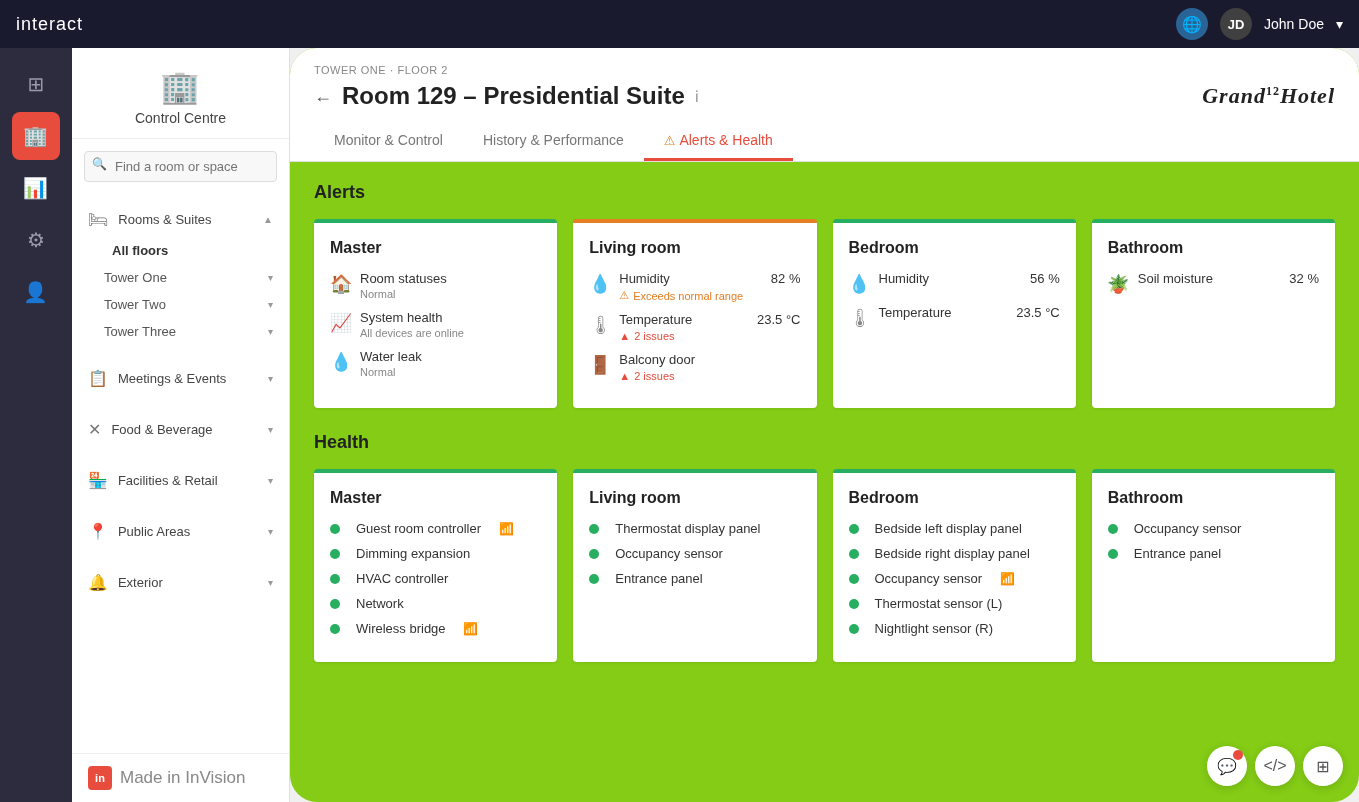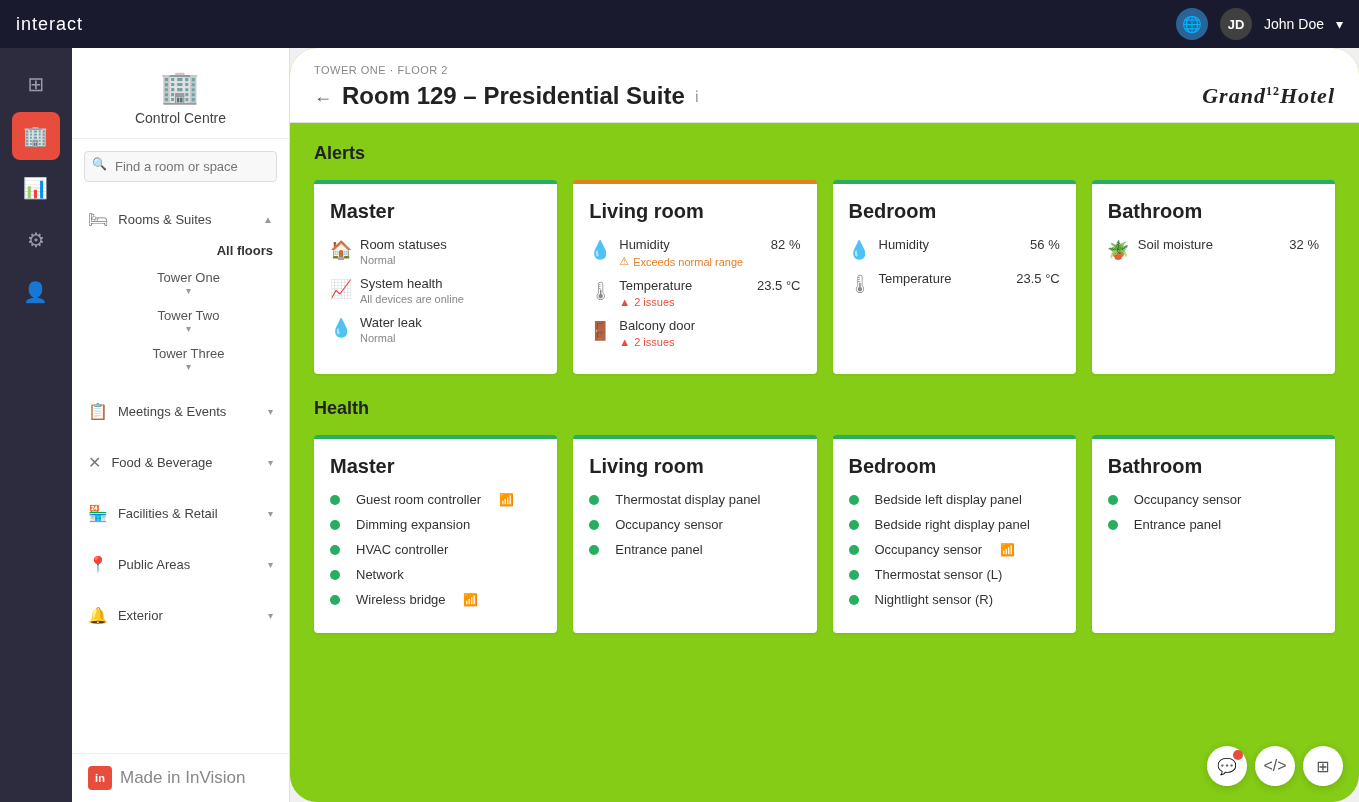--- a/index.html
+++ b/index.html
@@ -47,23 +47,23 @@
     .search-wrap { position: relative; }
     .search-wrap::before { content: '🔍'; position: absolute; left: 8px; top: 6px; font-size: 12px; }
 
     .sidebar-section { padding: 8px 0; }
     .sidebar-item {
       display: flex; align-items: center; justify-content: space-between;
       padding: 8px 16px; cursor: pointer; font-size: 13px; color: #444;
     }
     .sidebar-item .item-left { display: flex; align-items: center; gap: 10px; }
     .sidebar-item .item-icon { font-size: 16px; color: #777; }
-    .sidebar-sub-item { padding: 6px 16px 6px 40px; font-size: 13px; color: #555; cursor: pointer; text-align: right; }
+    .sidebar-sub-item { padding: 6px 16px 6px 40px; font-size: 13px; color: #555; cursor: pointer; }
     .sidebar-sub-item.selected { font-weight: 600; color: #333; }
-    .sidebar-floor-item { padding: 6px 16px 6px 32px; font-size: 13px; color: #555; display: flex; align-items: center; justify-content: space-between; cursor: pointer; flex-direction: column; }
+    .sidebar-floor-item { padding: 6px 16px 6px 32px; font-size: 13px; color: #555; display: flex; align-items: center; justify-content: space-between; cursor: pointer; }
     .chevron { font-size: 10px; color: #999; }
     .sidebar-made-with { padding: 12px 16px; display: flex; align-items: center; gap: 8px; margin-top: auto; border-top: 1px solid #eee; }
     .in-logo { width: 24px; height: 24px; background: #e74c3c; border-radius: 4px; display: flex; align-items: center; justify-content: center; color: white; font-size: 11px; font-weight: 700; }
     .made-with-text { font-size: 17px; color: #888; }
 
     
     .main {
       margin-top: 48px; margin-left: 290px; flex: 1; overflow-y: auto;
       background: #84cc16; min-height: calc(100vh - 48px); border-radius: 27px;
     }
@@ -91,21 +91,21 @@
     
     .cards-grid { display: grid; grid-template-columns: repeat(4, 1fr); gap: 16px; margin-bottom: 24px; }
 
     .card {
       background: white; border-radius: 4px; overflow: hidden;
       box-shadow: 0 1px 3px rgba(0,0,0,0.08);
       border-top: 4px solid #27ae60;
     }
     .card.orange-top { border-top-color: #e67e22; }
     .card-content { padding: 16px; }
-    .card-title { font-size: 20px; font-weight: 600; color: #222; margin-bottom: 14px; }
+    .card-title { font-size: 16px; font-weight: 600; color: #222; margin-bottom: 14px; }
 
     .card-row { display: flex; align-items: flex-start; gap: 10px; margin-bottom: 10px; }
     .card-row-icon { font-size: 18px; color: #888; margin-top: 2px; flex-shrink: 0; width: 20px; text-align: center; }
     .card-row-content { flex: 1; }
     .card-row-label { font-size: 13px; color: #333; font-weight: 500; }
     .card-row-sub { font-size: 11px; color: #888; margin-top: 2px; }
     .card-row-value { font-size: 13px; color: #333; font-weight: 500; margin-left: auto; white-space: nowrap; }
     .card-row-main { display: flex; align-items: flex-end; width: 100%; }
     .alert-tag {
       display: flex; align-items: center; gap: 4px;
@@ -262,20 +262,27 @@
     <div class="room-title-row">
       <div class="room-title">
         <a class="back-btn">←</a>
         <span class="room-name">Room 129 – Presidential Suite</span>
         <span class="info-icon">ℹ</span>
       </div>
       <div class="hotel-logo">
         <span style="font-style:italic; font-family: Georgia, serif;">Grand</span><sup style="font-size:12px;">12</sup><span style="font-style:italic; font-family: Georgia, serif;">Hotel</span>
       </div>
     </div>
+    <div class="tabs">
+      <div class="tab">Monitor &amp; Control</div>
+      <div class="tab">History &amp; Performance</div>
+      <div class="tab active">
+        <span class="tab-alert-icon">⚠</span>Alerts &amp; Health
+      </div>
+    </div>
   </div>
 
   <div class="content-area">
 
     <div class="section-title">Alerts</div>
     <div class="cards-grid">
 
       <div class="card">
         <div class="card-content">
           <div class="card-title">Master</div>

